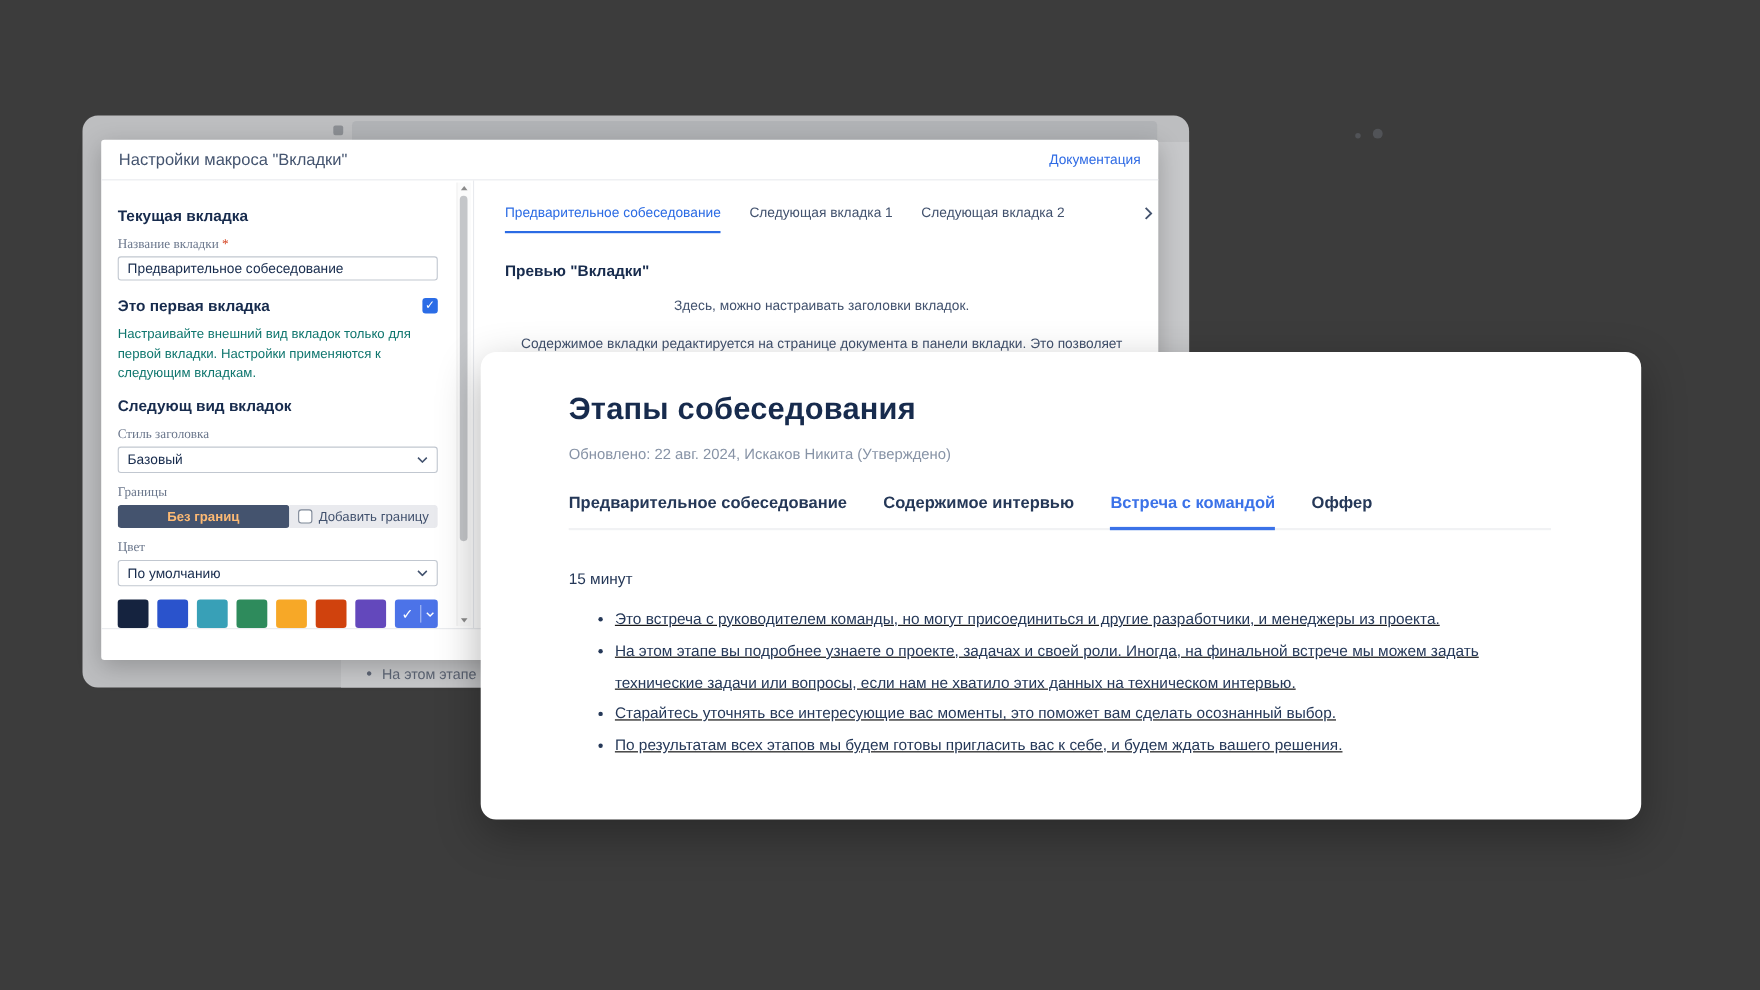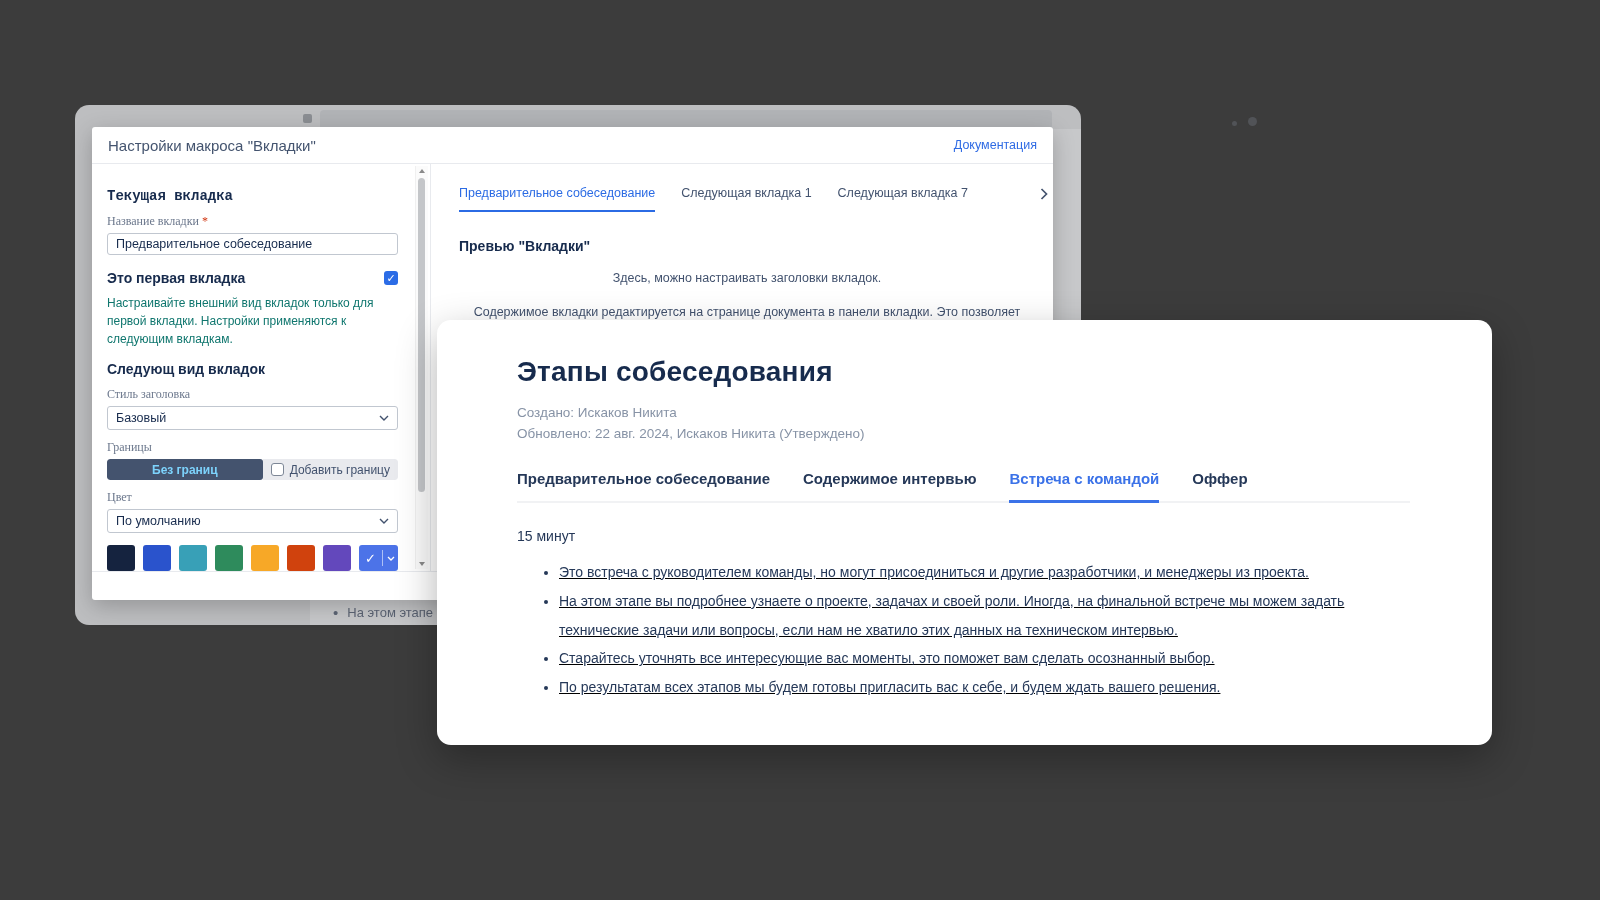--- a/index.html
+++ b/index.html
@@ -31,34 +31,34 @@
     align-items:center;justify-content:space-between;padding:0 16px;}
   .dlg-title{font-size:15px;color:#44546f;}
   .dlg-doc{font-size:12.5px;color:#2f6be4;cursor:pointer;text-decoration:none;}
   .dlg-body{flex:1;display:flex;min-height:0;}
   .dlg-footer{flex:0 0 28px;border-top:1px solid #e8eaee;}
 
   
   .settings{width:339px;flex:0 0 339px;border-right:1px solid #e8eaee;position:relative;
     padding:14px 32px 0 15px;box-sizing:border-box;}
   .sec-h{font-size:14px;font-weight:bold;color:#172b4d;margin:13px 0 10px;}
-  .sec-h.first{margin-top:10px;font-family:Liberation Mono, monospace;}
+  .sec-h.first{margin-top:10px;}
   .fld-label{font-size:12px;color:#6b778c;margin:10px 0 4px;font-family:Liberation Serif, serif;}
   .fld-label .req{color:#d0340f;}
   .text-input{width:100%;box-sizing:border-box;height:22px;border:1px solid #c1c7d0;border-radius:3px;
     font-size:12.5px;color:#172b4d;padding:0 8px;font-family:inherit;background:#fff;}
   .chk-row{display:flex;align-items:center;justify-content:space-between;margin:15px 0 8px;}
   .chk-title{font-size:14px;font-weight:bold;color:#172b4d;}
   .checkbox{width:14px;height:14px;background:#2b6ce6;border-radius:3px;color:#fff;font-size:11px;
     display:flex;align-items:center;justify-content:center;line-height:1;cursor:pointer;}
   .hint{font-size:12px;color:#0f766e;line-height:1.5;margin:4px 0 10px;}
   .select{height:22px;border:1px solid #c1c7d0;border-radius:3px;display:flex;align-items:center;
     justify-content:space-between;padding:0 8px;font-size:12.5px;color:#172b4d;cursor:pointer;background:#fff;}
   .seg{display:flex;height:21px;border-radius:3px;overflow:hidden;cursor:pointer;}
-  .seg-left{flex:1.15;background:#44536e;color:#7dd3fc;font-size:12px;font-weight:bold;
+  .seg-left{flex:1.15;background:#44536e;color:#fdba74;font-size:12px;font-weight:bold;
     display:flex;align-items:center;justify-content:center;border-radius:3px;}
   .seg-right{flex:1;background:#e9eaee;color:#42526e;font-size:12px;
     display:flex;align-items:center;justify-content:center;gap:6px;border-radius:0 3px 3px 0;}
   .seg-chk{width:11px;height:11px;border:1px solid #7d8796;border-radius:3px;background:#fff;}
   .swatches{display:flex;gap:8px;margin-top:12px;}
   .swatch{width:29px;height:26px;border-radius:3px;cursor:pointer;}
   .swatch-apply{width:41px;height:26px;border-radius:3px;display:flex;align-items:center;cursor:pointer;}
   .swatch-apply .chk{flex:1.6;color:#fff;font-size:13px;display:flex;align-items:center;justify-content:center;}
   .swatch-apply .divider{width:1px;height:16px;background:rgba(255,255,255,.55);}
   .swatch-apply .caret{flex:1;display:flex;align-items:center;justify-content:center;}
@@ -87,21 +87,21 @@
   
   .card{position:absolute;left:437px;top:320px;width:1055px;height:425px;background:#fff;
     border-radius:14px;box-shadow:0 14px 40px rgba(0,0,0,.30);
     padding:36px 82px 0 80px;box-sizing:border-box;}
   .card-title{font-size:28px;font-weight:bold;color:#172b4d;letter-spacing:.2px;}
   .card-meta{margin-top:15px;font-size:13.5px;color:#8793a6;line-height:1.55;}
   .card-tabs{margin-top:25px;display:flex;gap:33px;border-bottom:2px solid #f1f2f4;}
   .card-tab{font-size:15px;font-weight:bold;color:#253858;padding-bottom:13px;cursor:pointer;
     border-bottom:3px solid transparent;margin-bottom:-2px;}
   .card-tab.active{color:#3b72e8;border-bottom-color:#3b72e8;}
-  .card-duration{margin-top:25px;font-size:14px;color:#253858;}
+  .card-duration{margin-top:36px;font-size:14px;color:#253858;}
   .card-bullets{margin:14px 0 0;padding-left:42px;text-decoration:underline;}
   .card-bullets li{font-size:14px;color:#253858;line-height:2.06;}
   .chev-svg{display:block;}
 </style>
 </head>
 <body>
 
 <div class="bg-window">
   <div class="bg-toolbar">
     <div class="bg-glyph g2"></div>
@@ -192,42 +192,41 @@
         <div class="sb-arrow down">
             <div class="tri-down"></div>
           </div>
       </div>
     </div>
 
     <div class="preview">
       <div class="pv-tabs">
         <span class="pv-tab active">Предварительное собеседование</span>
         <span class="pv-tab">Следующая вкладка 1</span>
-        <span class="pv-tab">Следующая вкладка 7</span>
+        <span class="pv-tab">Следующая вкладка 2</span>
         <span class="pv-tab truncated">Следующ</span>
         <span class="pv-tab-sep"></span>
         <span class="pv-chevron">
           <svg class="chev-svg" width="8" height="12" viewBox="0 0 8 12">
               <path d="M1.5 1l5 5-5 5" fill="none" stroke="#44536e" stroke-width="1.7"></path>
             </svg>
         </span>
       </div>
       <div class="pv-h">Превью "Вкладки"</div>
       <div class="pv-p">Здесь, можно настраивать заголовки вкладок.</div>
       <div class="pv-p">Содержимое вкладки редактируется на странице документа в панели вкладки. Это позволяет</div>
     </div>
   </div>
 
   <div class="dlg-footer"></div>
 </div>
 
 <div class="card">
   <div class="card-title">Этапы собеседования</div>
   <div class="card-meta">
-    <div>Создано: Искаков Никита</div>
     <div>Обновлено: 22 авг. 2024, Искаков Никита  (Утверждено)</div>
   </div>
   <div class="card-tabs">
     <span class="card-tab">Предварительное собеседование</span>
     <span class="card-tab">Содержимое интервью</span>
     <span class="card-tab active">Встреча с командой</span>
     <span class="card-tab">Оффер</span>
   </div>
   <div class="card-duration">15 минут</div>
   <ul class="card-bullets">

